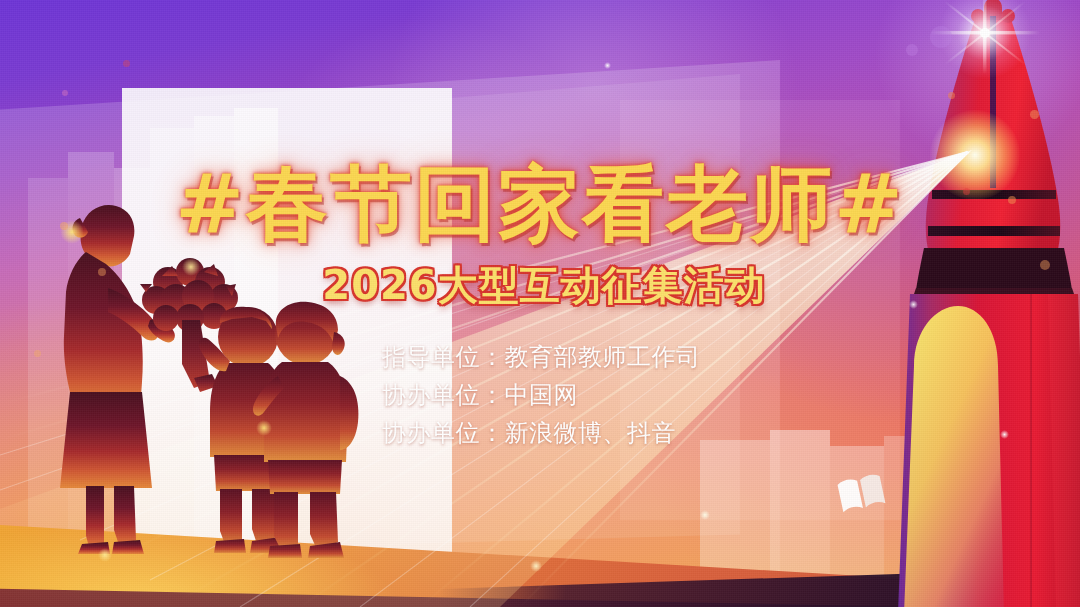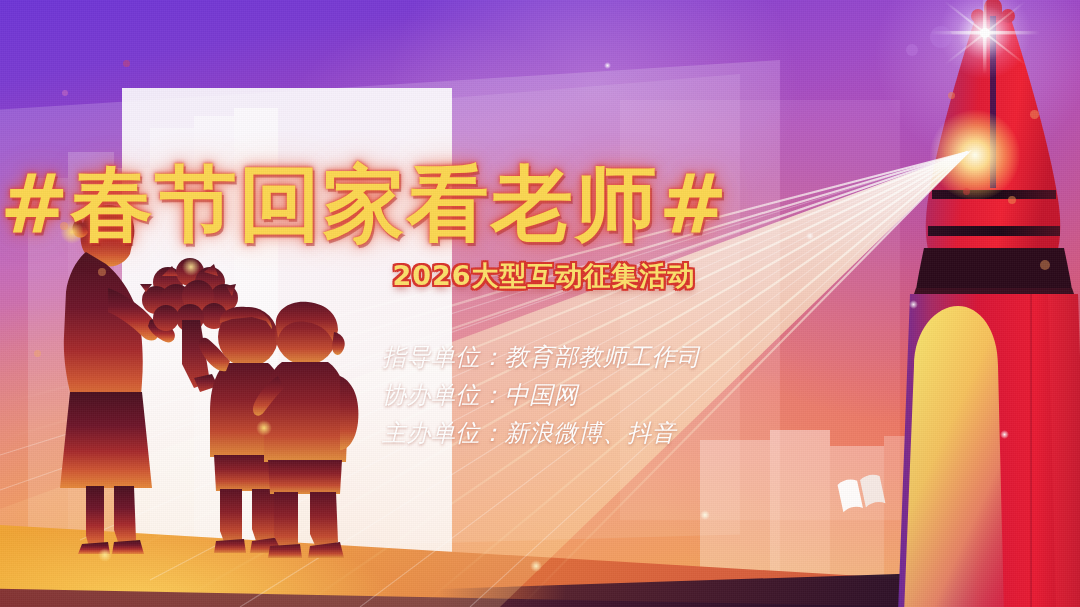--- a/index.html
+++ b/index.html
@@ -124,59 +124,59 @@
     mix-blend-mode:screen;
   }
 
   
   .spark{position:absolute;border-radius:50%;pointer-events:none;}
   .bokeh{position:absolute;border-radius:50%;pointer-events:none;}
 
   
   #title{
     position:absolute;left:0;top:150px;width:1080px;
+    text-align:center;
     font-size:82px;
     font-weight:700;
     letter-spacing:2px;
     color:#fbd751;
     -webkit-text-stroke:0px transparent;
     text-shadow:
       0 0 2px #e2503c,
       0 0 5px rgba(226,70,50,.95),
       0 0 14px rgba(225,60,40,.75),
       2px 3px 0 rgba(150,25,25,.45),
       0 0 32px rgba(255,120,60,.45);
     font-family:"DejaVu Sans","Liberation Sans",sans-serif;
     white-space:nowrap;
   }
   #subtitle{
     position:absolute;left:0;top:258px;width:1080px;
     text-align:center;
-    font-size:27px;
+    font-size:40px;
     font-weight:700;
     letter-spacing:1px;
     color:#fbe06b;
     text-shadow:
       -2px 0 0 #d8342c, 2px 0 0 #d8342c, 0 -2px 0 #d8342c, 0 2px 0 #d8342c,
       -2px -2px 0 #d8342c, 2px -2px 0 #d8342c, -2px 2px 0 #d8342c, 2px 2px 0 #d8342c,
       0 4px 7px rgba(170,35,30,.55);
     font-family:"DejaVu Sans","Liberation Sans",sans-serif;
     white-space:nowrap;
     padding-left:8px;
   }
   #credits{
     position:absolute;left:382px;top:338px;
     color:#ffffff;
     font-size:24px;
     line-height:38px;
     letter-spacing:.5px;
     text-shadow:0 1px 3px rgba(150,50,30,.45);
     font-family:"DejaVu Sans","Liberation Sans",sans-serif;
     white-space:nowrap;
-    font-style:italic;
   }
   #credits div{white-space:nowrap;}
 
   
   #book-icon{position:absolute;left:836px;top:472px;width:52px;height:44px;}
 
   
   #grain{
     background-image:
       repeating-linear-gradient(0deg, rgba(255,255,255,.025) 0 1px, rgba(0,0,0,.018) 1px 2px),
@@ -490,17 +490,17 @@
   <div class="spark" style="left:60px;  top:222px; width:8px;height:8px; background:rgba(245,170,100,.5);"></div>
   <div class="spark" style="left:34px;  top:350px; width:7px;height:7px; background:rgba(245,170,100,.45);"></div>
   <div class="spark" style="left:98px;  top:268px; width:8px;height:8px; background:rgba(245,160,90,.45);"></div>
   <div class="spark" style="left:123px; top:60px;  width:7px;height:7px; background:rgba(225,70,80,.4);"></div>
 
   <div id="title">#春节回家看老师#</div>
   <div id="subtitle">2026大型互动征集活动</div>
   <div id="credits">
     <div>指导单位：教育部教师工作司</div>
     <div>协办单位：中国网</div>
-    <div>主办单位：新浪微博、抖音</div>
+    <div>协办单位：新浪微博、抖音</div>
   </div>
 
   <div class="layer" id="grain"></div>
 </div>
 
 </body></html>

